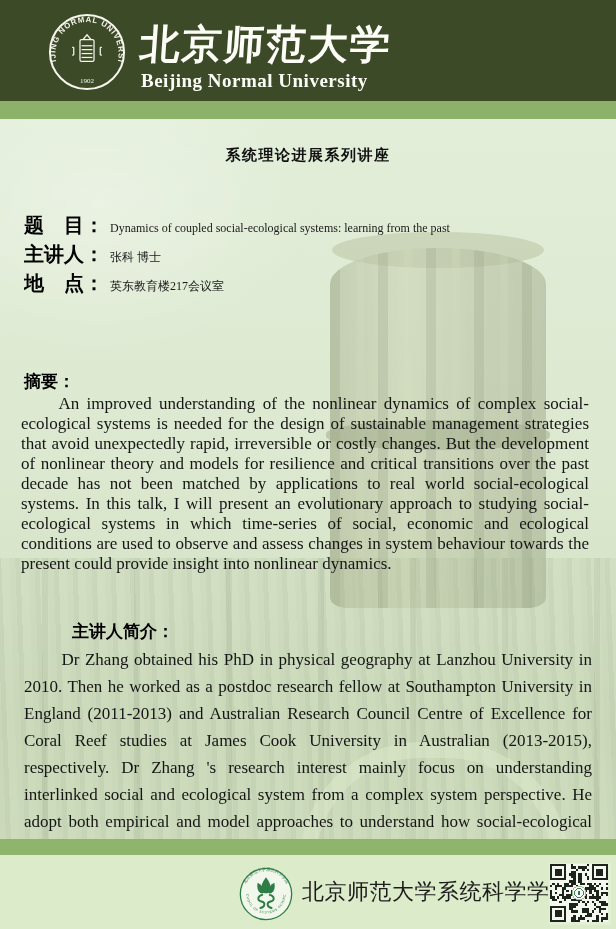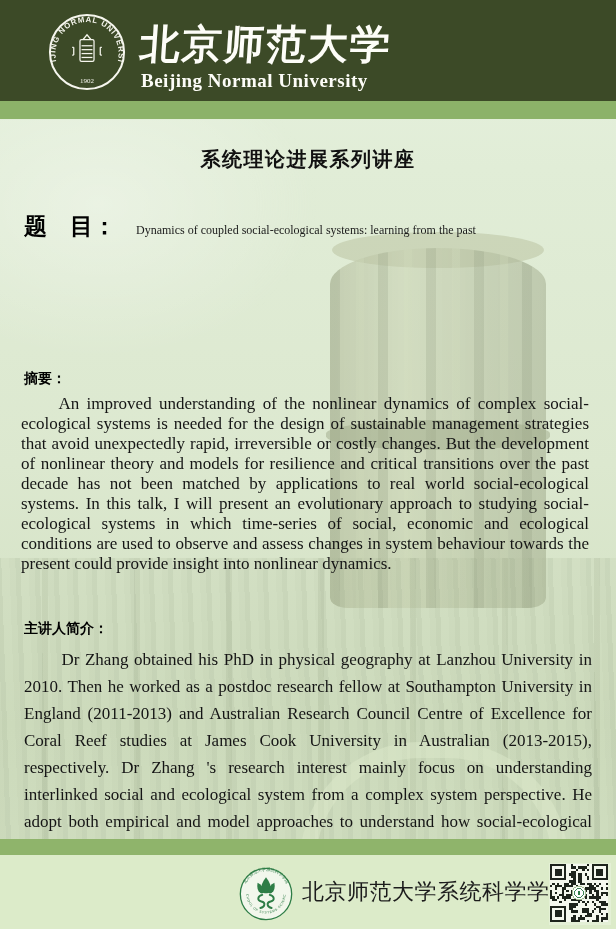--- a/index.html
+++ b/index.html
@@ -51,37 +51,37 @@
     background:
       repeating-linear-gradient(90deg,rgba(0,0,0,0) 0 42px,rgba(75,88,55,.16) 42px 48px,rgba(0,0,0,0) 48px 92px),
       repeating-linear-gradient(88deg,rgba(118,133,93,.18) 0 6px,rgba(88,103,68,.22) 6px 11px,rgba(138,148,108,.15) 11px 19px);}
   .wm-arch{position:absolute;left:300px;top:742px;width:236px;height:120px;
     border:16px solid rgba(228,238,208,.55);border-bottom:none;
     border-radius:120px 120px 0 0;}
   
   .content{position:absolute;inset:0;z-index:2;}
   .title{
     position:absolute;left:0;top:146px;width:616px;text-align:center;
-    font-size:20px;font-weight:700;letter-spacing:1.5px;color:#111;
+    font-size:15px;font-weight:700;letter-spacing:1.5px;color:#111;
     font-family:"DejaVu Sans",sans-serif;
   }
   .details{position:absolute;left:24px;top:212px;width:578px;}
   .detail-row{height:29px;line-height:29px;white-space:nowrap;overflow:hidden;}
-  .detail-label{font-weight:700;color:#000;font-size:23px;font-family:Liberation Sans, sans-serif;margin-right:20px;}
+  .detail-label{font-weight:700;color:#000;font-size:20px;font-family:Liberation Mono, monospace;margin-right:6px;}
   .detail-value{font-size:12px;color:#1a1a1a;}
   .section-heading{
-    position:absolute;left:24px;font-size:14px;font-weight:700;color:#000;
+    position:absolute;left:24px;font-size:17px;font-weight:700;color:#000;
     font-family:"DejaVu Sans",sans-serif;
   }
   .abstract-heading{top:370px;}
   .abstract-text{
     position:absolute;left:21px;top:394px;width:568px;
     font-size:17px;line-height:20px;text-align:justify;text-indent:2.2em;color:#151515;
   }
-  .bio-heading{top:620px;}
+  .bio-heading{top:620px;margin-left:48px;}
   .bio-text{
     position:absolute;left:24px;top:646px;width:568px;
     font-size:17px;line-height:27px;text-align:justify;text-indent:2.2em;color:#151515;
   }
   
   .footer-stripe{position:absolute;left:0;top:839px;width:616px;height:16px;background:#8fb46b;z-index:3;}
   .footer{position:absolute;left:0;top:855px;width:616px;height:74px;background:#dcebc9;z-index:3;}
   .footer-logo{position:absolute;left:238px;top:11px;width:56px;height:56px;}
   .footer-school{
     position:absolute;left:302px;top:22px;white-space:nowrap;
@@ -132,20 +132,26 @@
     <div class="header-en">Beijing Normal University</div>
   </div>
   <div class="header-stripe"></div>
 
   <div class="content">
     <div class="title">系统理论进展系列讲座</div>
 
     <div class="details">
       <div class="detail-row">
         <span class="detail-label">题　目：</span><span class="detail-value">Dynamics of coupled social-ecological systems: learning from the past</span>
+      </div>
+      <div class="detail-row">
+        <span class="detail-label">主讲人：</span><span class="detail-value">张科 博士</span>
+      </div>
+      <div class="detail-row">
+        <span class="detail-label">地　点：</span><span class="detail-value">英东教育楼217会议室</span>
       </div>
     </div>
 
     <div class="section-heading abstract-heading">摘要：</div>
     <div class="abstract-text">An improved understanding of the nonlinear dynamics of complex social-ecological systems is needed for the design of sustainable management strategies that avoid unexpectedly rapid, irreversible or costly changes. But the development of nonlinear theory and models for resilience and critical transitions over the past decade has not been matched by applications to real world social-ecological systems.  In this talk, I will present an evolutionary approach to studying social-ecological systems in which time-series of social, economic and ecological conditions are used to observe and assess changes in system behaviour towards the present could provide insight into nonlinear dynamics.</div>
 
     <div class="section-heading bio-heading">主讲人简介：</div>
     <div class="bio-text">Dr Zhang obtained his PhD in physical geography at Lanzhou University in 2010. Then he worked as a postdoc research fellow at Southampton University in England (2011-2013) and Australian Research Council Centre of Excellence for Coral Reef studies at James Cook University in Australian (2013-2015), respectively. Dr Zhang 's research interest mainly focus on understanding interlinked social and ecological system from a complex system perspective. He adopt both empirical and model approaches to understand how social-ecological system evolved from past to present.</div>
   </div>
 

